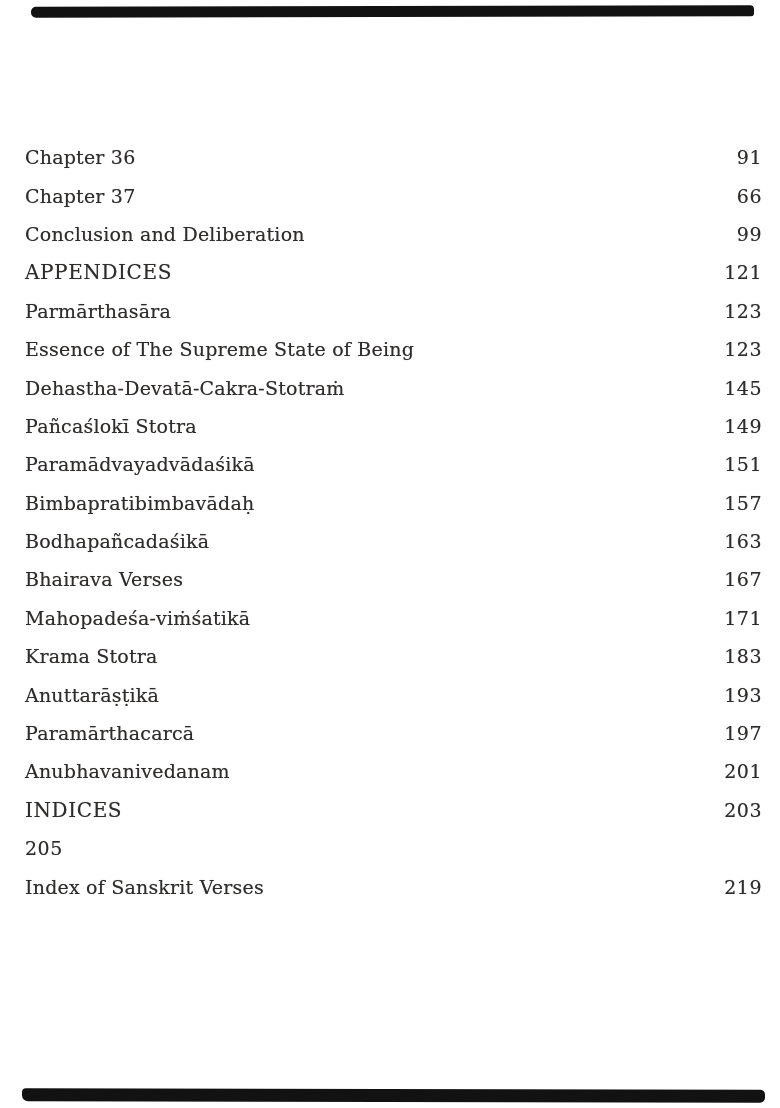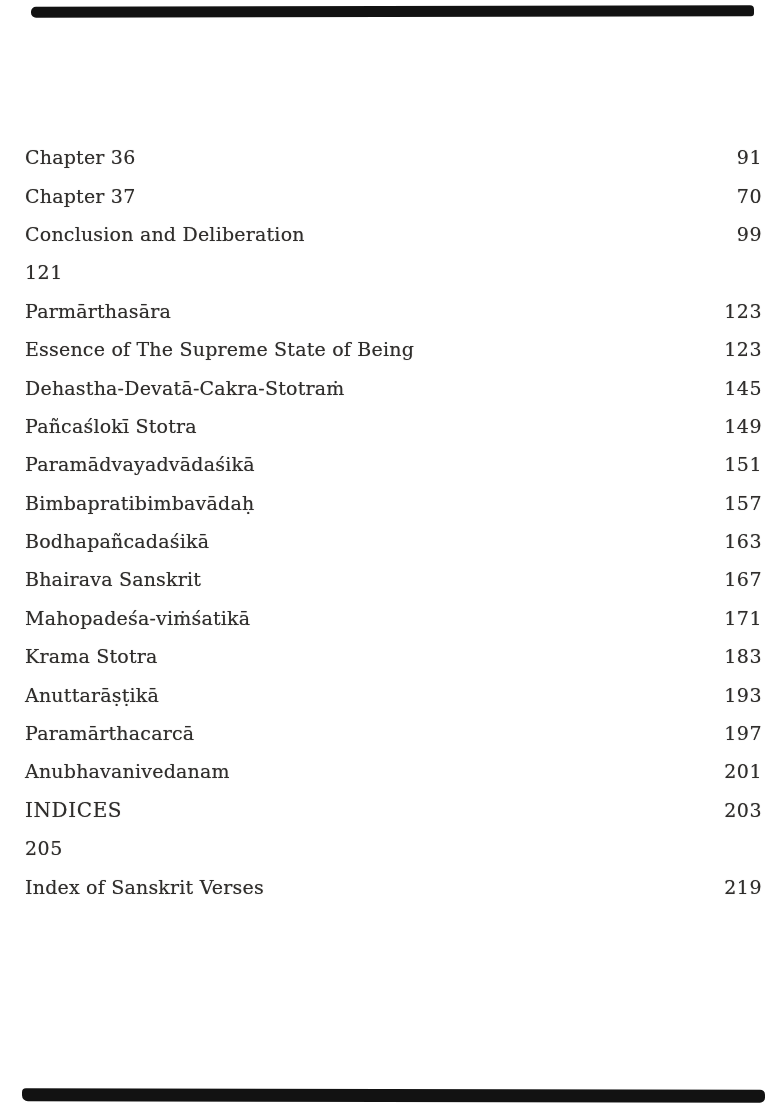--- a/index.html
+++ b/index.html
@@ -70,29 +70,30 @@
 
 <div class="toc">
   <div class="row">
     <span class="title">Chapter 36</span>
     <span class="page-num">91</span>
   </div>
 
 
   <div class="row">
     <span class="title">Chapter 37</span>
-    <span class="page-num">70</span>
+    <span class="page-num">66</span>
   </div>
 
   <div class="row">
     <span class="title">Conclusion and Deliberation</span>
     <span class="page-num">99</span>
   </div>
 
   <div class="row section">
+    <span class="title">APPENDICES</span>
     <span class="page-num">121</span>
   </div>
 
   <div class="row">
     <span class="title">Parmārthasāra</span>
     <span class="page-num">123</span>
   </div>
 
   <div class="row">
     <span class="title">Essence of The Supreme State of Being</span>
@@ -118,21 +119,21 @@
     <span class="title">Bimbapratibimbavādaḥ</span>
     <span class="page-num">157</span>
   </div>
 
   <div class="row">
     <span class="title">Bodhapañcadaśikā</span>
     <span class="page-num">163</span>
   </div>
 
   <div class="row">
-    <span class="title">Bhairava Sanskrit</span>
+    <span class="title">Bhairava Verses</span>
     <span class="page-num">167</span>
   </div>
 
   <div class="row">
     <span class="title">Mahopadeśa-viṁśatikā</span>
     <span class="page-num">171</span>
   </div>
 
 
   <div class="row">

